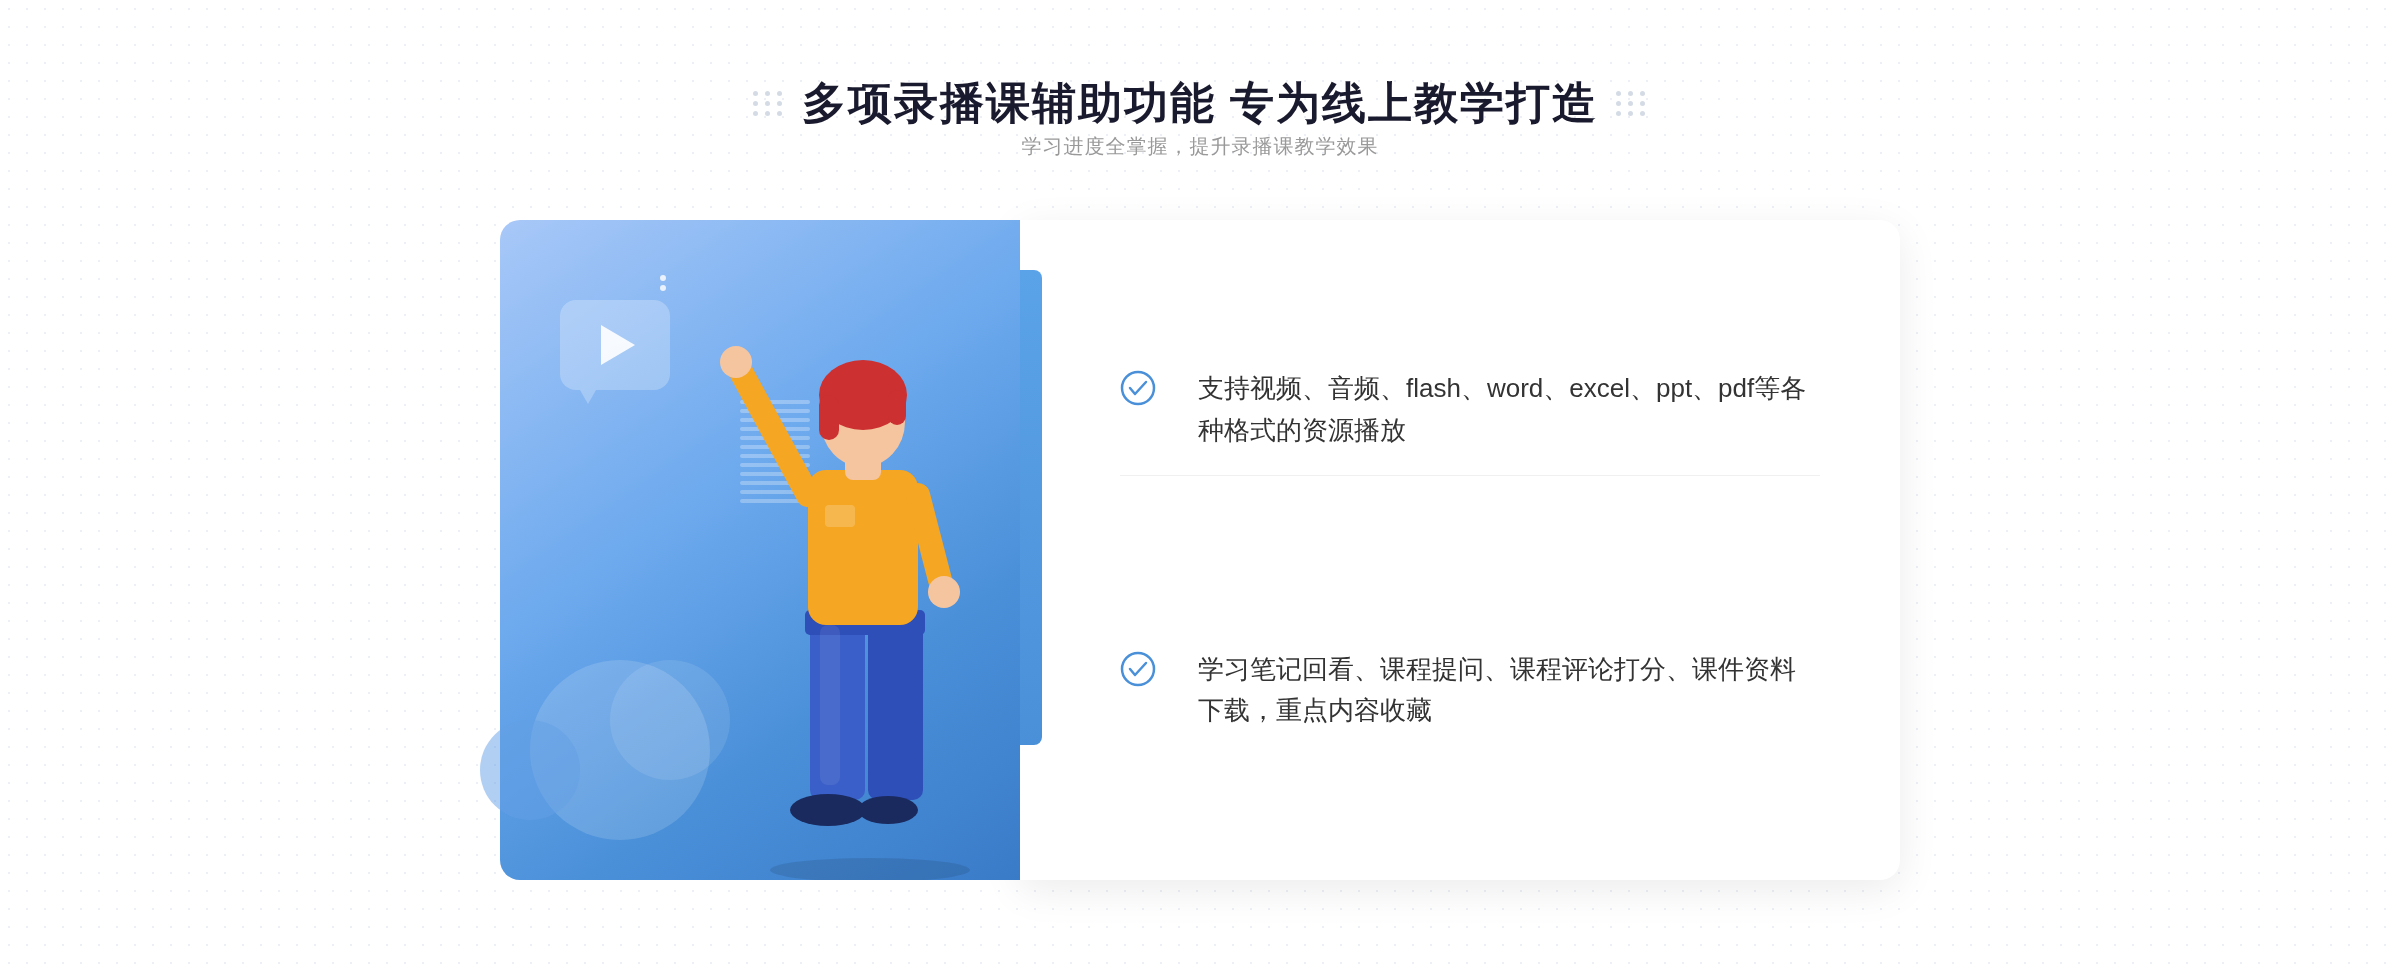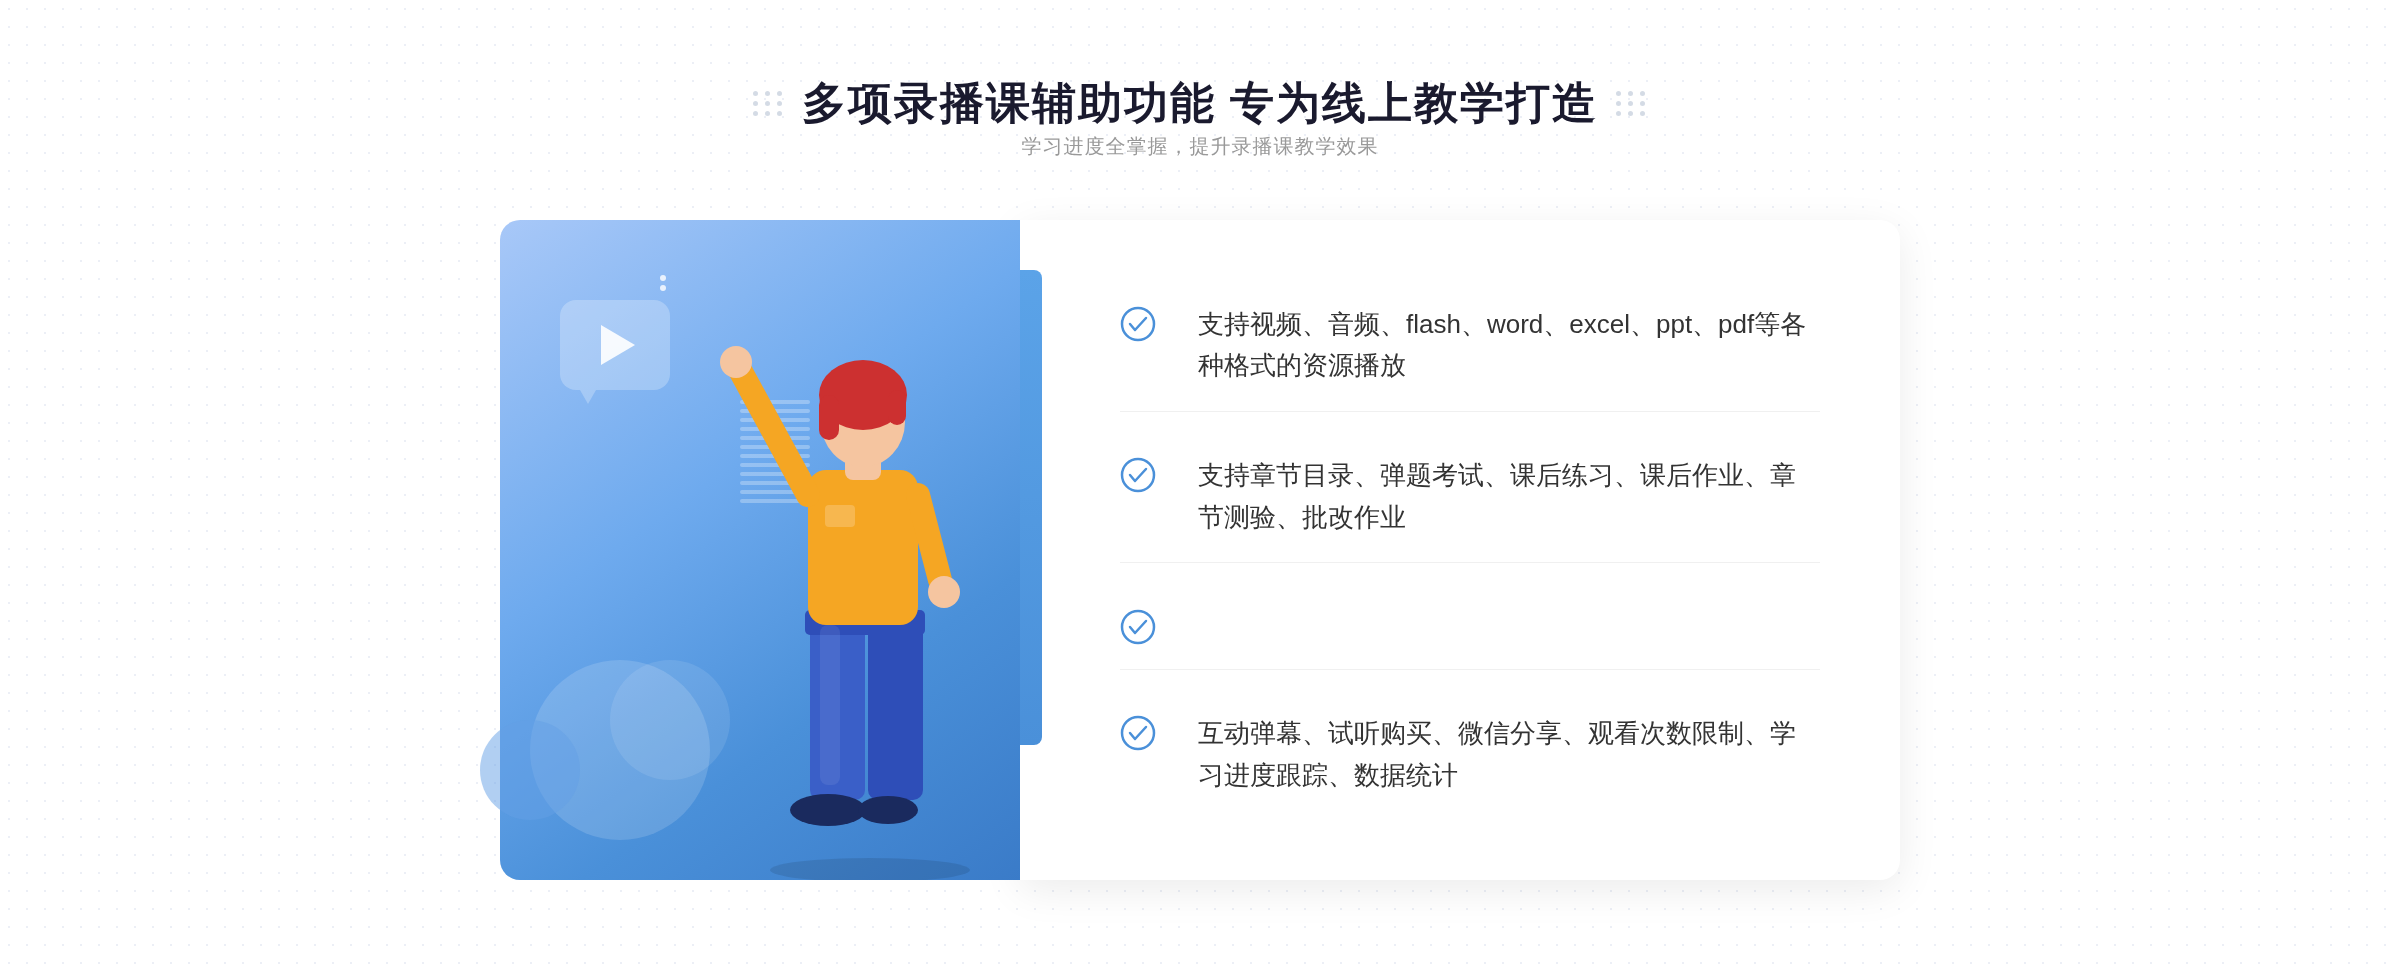--- a/index.html
+++ b/index.html
@@ -413,45 +413,28 @@
         <div class="feature-item">
           <div class="check-icon">
             <svg viewBox="0 0 36 36" fill="none" xmlns="http://www.w3.org/2000/svg">
               <circle cx="18" cy="18" r="16" stroke="#4a90d9" stroke-width="2.5" fill="none"></circle>
               <polyline points="10,18 15,24 26,12" stroke="#4a90d9" stroke-width="2.5" stroke-linecap="round" stroke-linejoin="round" fill="none"></polyline>
             </svg>
           </div>
           <span class="feature-text">支持视频、音频、flash、word、excel、ppt、pdf等各种格式的资源播放</span>
         </div>
 
+
         <div class="feature-item">
           <div class="check-icon">
             <svg viewBox="0 0 36 36" fill="none" xmlns="http://www.w3.org/2000/svg">
               <circle cx="18" cy="18" r="16" stroke="#4a90d9" stroke-width="2.5" fill="none"></circle>
               <polyline points="10,18 15,24 26,12" stroke="#4a90d9" stroke-width="2.5" stroke-linecap="round" stroke-linejoin="round" fill="none"></polyline>
             </svg>
           </div>
-          <span class="feature-text">支持章节目录、弹题考试、课后练习、课后作业、章节测验、批改作业</span>
-        </div>
-
-        <div class="feature-item">
-          <div class="check-icon">
-            <svg viewBox="0 0 36 36" fill="none" xmlns="http://www.w3.org/2000/svg">
-              <circle cx="18" cy="18" r="16" stroke="#4a90d9" stroke-width="2.5" fill="none"></circle>
-              <polyline points="10,18 15,24 26,12" stroke="#4a90d9" stroke-width="2.5" stroke-linecap="round" stroke-linejoin="round" fill="none"></polyline>
-            </svg>
-          </div>
-        </div>
-
-        <div class="feature-item">
-          <div class="check-icon">
-            <svg viewBox="0 0 36 36" fill="none" xmlns="http://www.w3.org/2000/svg">
-              <circle cx="18" cy="18" r="16" stroke="#4a90d9" stroke-width="2.5" fill="none"></circle>
-              <polyline points="10,18 15,24 26,12" stroke="#4a90d9" stroke-width="2.5" stroke-linecap="round" stroke-linejoin="round" fill="none"></polyline>
-            </svg>
-          </div>
-          <span class="feature-text">互动弹幕、试听购买、微信分享、观看次数限制、学习进度跟踪、数据统计</span>
-        </div>
+          <span class="feature-text">学习笔记回看、课程提问、课程评论打分、课件资料下载，重点内容收藏</span>
+        </div>
+
 
       </div>
     </div>
   </div>
 </div>
 
 </body></html>

